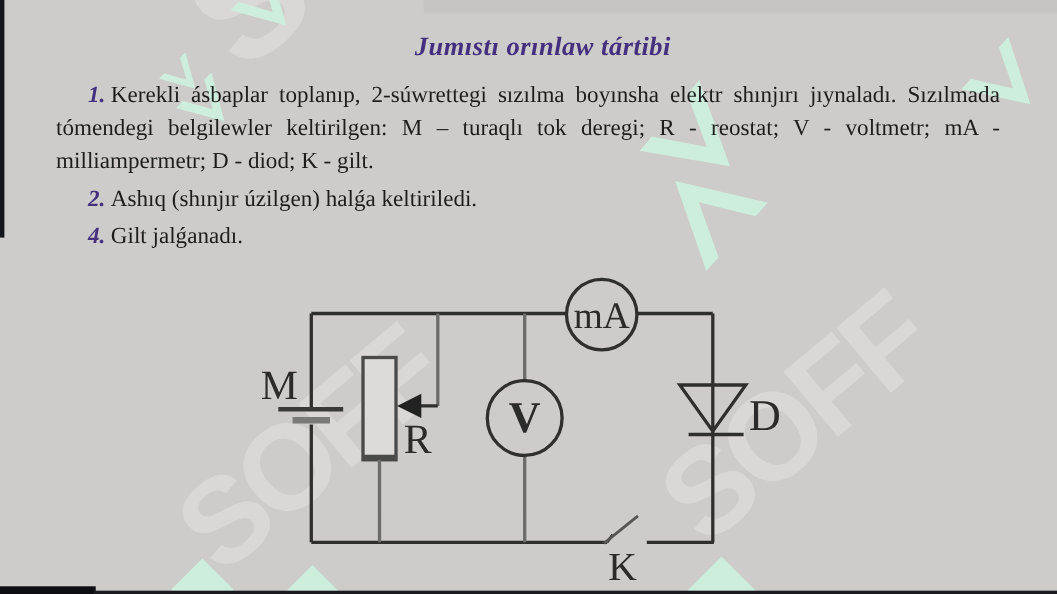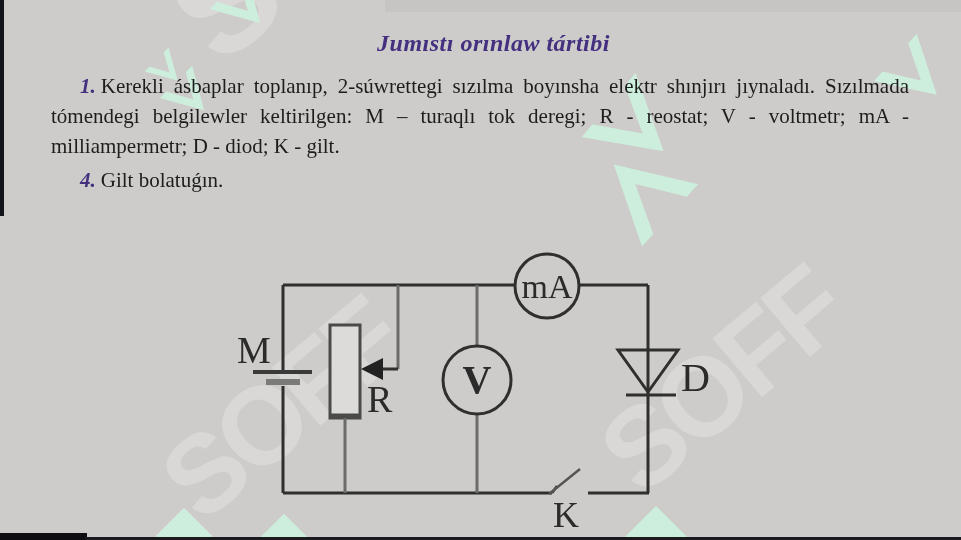--- a/index.html
+++ b/index.html
@@ -64,21 +64,22 @@
 
     <div class="diamond" style="left:164px; top:516px; width:40px; height:40px;"></div>
     <div class="diamond" style="left:264px; top:522px; width:40px; height:40px;"></div>
     <div class="diamond" style="left:634px; top:515px; width:44px; height:44px;"></div>
   </div>
 
   <h1 class="title">Jumıstı orınlaw tártibi</h1>
 
   <div class="body-text">
     <p><span class="num">1.</span><span>Kerekli ásbaplar toplanıp, 2-súwrettegi sızılma boyınsha elektr shınjırı jıynaladı. Sızılmada tómendegi belgilewler keltirilgen: M – turaqlı tok deregi; R - reostat; V - voltmetr; mA - milliampermetr; D - diod; K - gilt.</span></p>
-    <p class="short"><span class="num">4.</span><span>Gilt bolatuǵın.</span></p>
+    <p class="short"><span class="num">2.</span><span>Ashıq (shınjır úzilgen) halǵa keltiriledi.</span></p>
+    <p class="short"><span class="num">4.</span><span>Gilt jalǵanadı.</span></p>
   </div>
 
   <svg class="circuit" width="492" height="290" viewBox="0 0 492 290">
 
     <line x1="53" y1="35" x2="418" y2="35" stroke="#2f2f2f" stroke-width="3"></line>
     <line x1="418" y1="35" x2="418" y2="243" stroke="#2f2f2f" stroke-width="3"></line>
     <line x1="53" y1="243" x2="322" y2="243" stroke="#2f2f2f" stroke-width="3"></line>
     <line x1="358" y1="243" x2="419" y2="243" stroke="#2f2f2f" stroke-width="3"></line>
     <line x1="53" y1="35" x2="53" y2="121" stroke="#2f2f2f" stroke-width="3"></line>
     <line x1="53" y1="136" x2="53" y2="243" stroke="#2f2f2f" stroke-width="3"></line>

